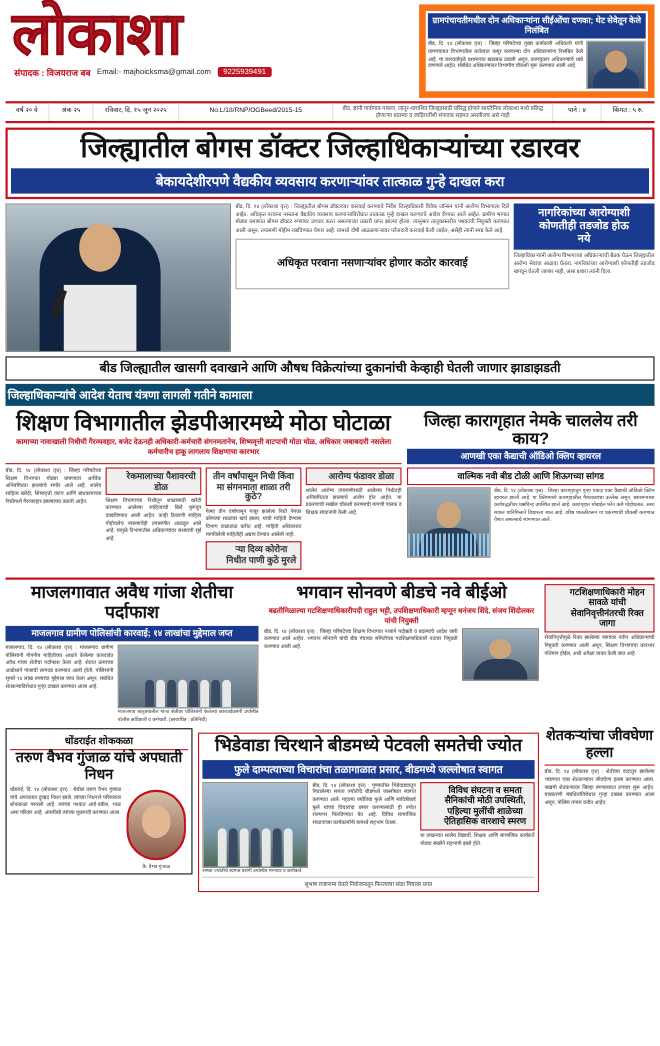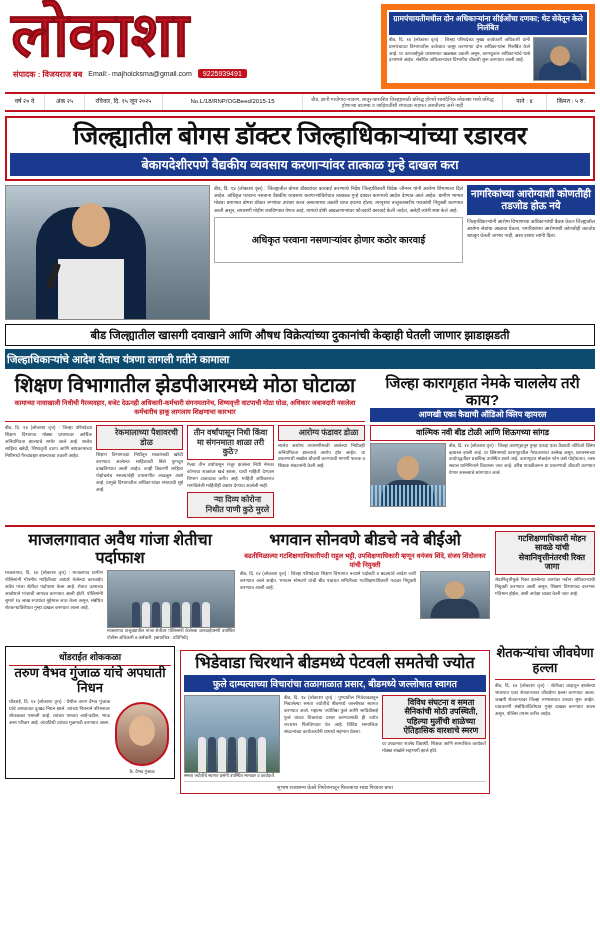--- a/index.html
+++ b/index.html
@@ -11,21 +11,21 @@
     color: #111;
     overflow: hidden;
   }
   .page { width:600px; height:951px; position:relative; padding:4px 5px; }
 
   
   .masthead { display:flex; align-items:flex-start; gap:4px; }
   .mast-left { flex: 0 0 372px; position:relative; }
   .logo {
     font-family: "DejaVu Sans", sans-serif;
-    font-size: 62px;
+    font-size: 54px;
     font-weight: 700;
     color: #c1121f;
     letter-spacing: -1px;
     line-height: 1;
     padding-left: 6px;
     -webkit-text-stroke: 0.5px #8c0d16;
   }
   .mast-sub { display:flex; align-items:center; gap:6px; font-size:7px; padding-left:8px; margin-top:2px; }
   .mast-sub .ed { color:#c1121f; font-weight:bold; font-size:8px; }
   .mast-sub .mail { color:#222; }
@@ -53,21 +53,21 @@
 
   
   .lead-body { display:flex; gap:4px; margin-top:4px; }
   .photo-main { flex:0 0 205px; height:135px; background:linear-gradient(180deg,#b9c7cf 0%, #8a9aa6 40%, #5e707c 100%); border:1px solid #888; position:relative; overflow:hidden;}
   .photo-main .pm-person{position:absolute;left:30px;bottom:0;width:110px;height:112px;background:#0f2340;border-radius:40px 40px 0 0;}
   .photo-main .pm-face{position:absolute;left:66px;bottom:72px;width:38px;height:44px;border-radius:50%;background:#d6a97e;}
   .photo-main .pm-shirt{position:absolute;left:52px;bottom:0;width:66px;height:60px;background:#e9e9ea;}
   .photo-main .pm-mic{position:absolute;left:44px;bottom:30px;width:7px;height:26px;background:#222;transform:rotate(18deg);}
   .lead-right { flex:1; display:flex; flex-direction:column; gap:3px;}
   .redcap { border:1.5px solid #c1121f; text-align:center; font-weight:bold; font-size:11px; color:#111; padding:4px 2px; line-height:1.2;}
-  .bluecap { background:#1a3a8f; color:#fff; text-align:center; font-weight:bold; font-size:10px; padding:3px 2px; line-height:1.2;}
+  .bluecap { background:#1a3a8f; color:#fff; text-align:center; font-weight:bold; font-size:10px; padding:3px 20px; line-height:1.2;}
   .greycap { border:1px solid #aaa; text-align:center; font-weight:bold; font-size:9.5px; padding:16px 2px; line-height:1.2;}
   .lead-text { font-size:4.8px; line-height:1.55; text-align:justify; color:#333; }
 
   .bar-wide { border:1.5px solid #111; text-align:center; font-weight:bold; font-size:11.5px; padding:3px 2px; margin-top:4px; line-height:1.25;}
   .bar-blue { background:#0c4a6e; color:#fff; text-align:left; font-weight:bold; font-size:10.5px; padding:3px 2px; margin-top:3px;}
 
   
   .sec2 { display:flex; gap:5px; margin-top:5px; }
   .sec2-left { flex:0 0 360px; }
   .sec2-right { flex:1; }
@@ -205,20 +205,21 @@
             <div class="waveform"></div>
         </div>
         <div class="col" style="font-size:4.5px;">बीड, दि. १४ (लोकाशा वृत्त) : जिल्हा कारागृहातून पुन्हा एकदा एका कैद्याची ऑडिओ क्लिप व्हायरल झाली आहे. या क्लिपमध्ये कारागृहातील गैरप्रकारांचा उल्लेख असून, प्रशासनाच्या कार्यपद्धतीवर प्रश्नचिन्ह उपस्थित झाले आहे. कारागृहात मोबाईल फोन कसे पोहोचतात, असा सवाल यानिमित्ताने विचारला जात आहे. वरिष्ठ पातळीवरून या प्रकरणाची चौकशी करण्यात येणार असल्याचे सांगण्यात आले.</div>
       </div>
     </div>
   </div>
 
   <div class="sec3">
     <div class="a">
       <div class="h3">माजलगावात अवैध गांजा शेतीचा पर्दाफाश</div>
+      <div class="blueband" style="margin-top:2px;">माजलगाव ग्रामीण पोलिसांची कारवाई; १४ लाखांचा मुद्देमाल जप्त</div>
       <div style="display:flex;gap:4px;margin-top:3px;">
         <div class="col">माजलगाव, दि. १४ (लोकाशा वृत्त) : माजलगाव ग्रामीण पोलिसांनी गोपनीय माहितीच्या आधारे केलेल्या कारवाईत अवैध गांजा शेतीचा पर्दाफाश केला आहे. शेतात ऊसाच्या आडोशाने गांजाची लागवड करण्यात आली होती. पोलिसांनी सुमारे १४ लाख रुपयांचा मुद्देमाल जप्त केला असून, संबंधित शेतकऱ्याविरोधात गुन्हा दाखल करण्यात आला आहे.</div>
         <div style="flex:0 0 128px;">
           <div class="photo" style="height:58px;">
             <div class="gp-row">
               <div class="gp-p"></div>
                 <div class="gp-p w"></div>
                 <div class="gp-p"></div>
                 <div class="gp-p w"></div>
               <div class="gp-p"></div>

